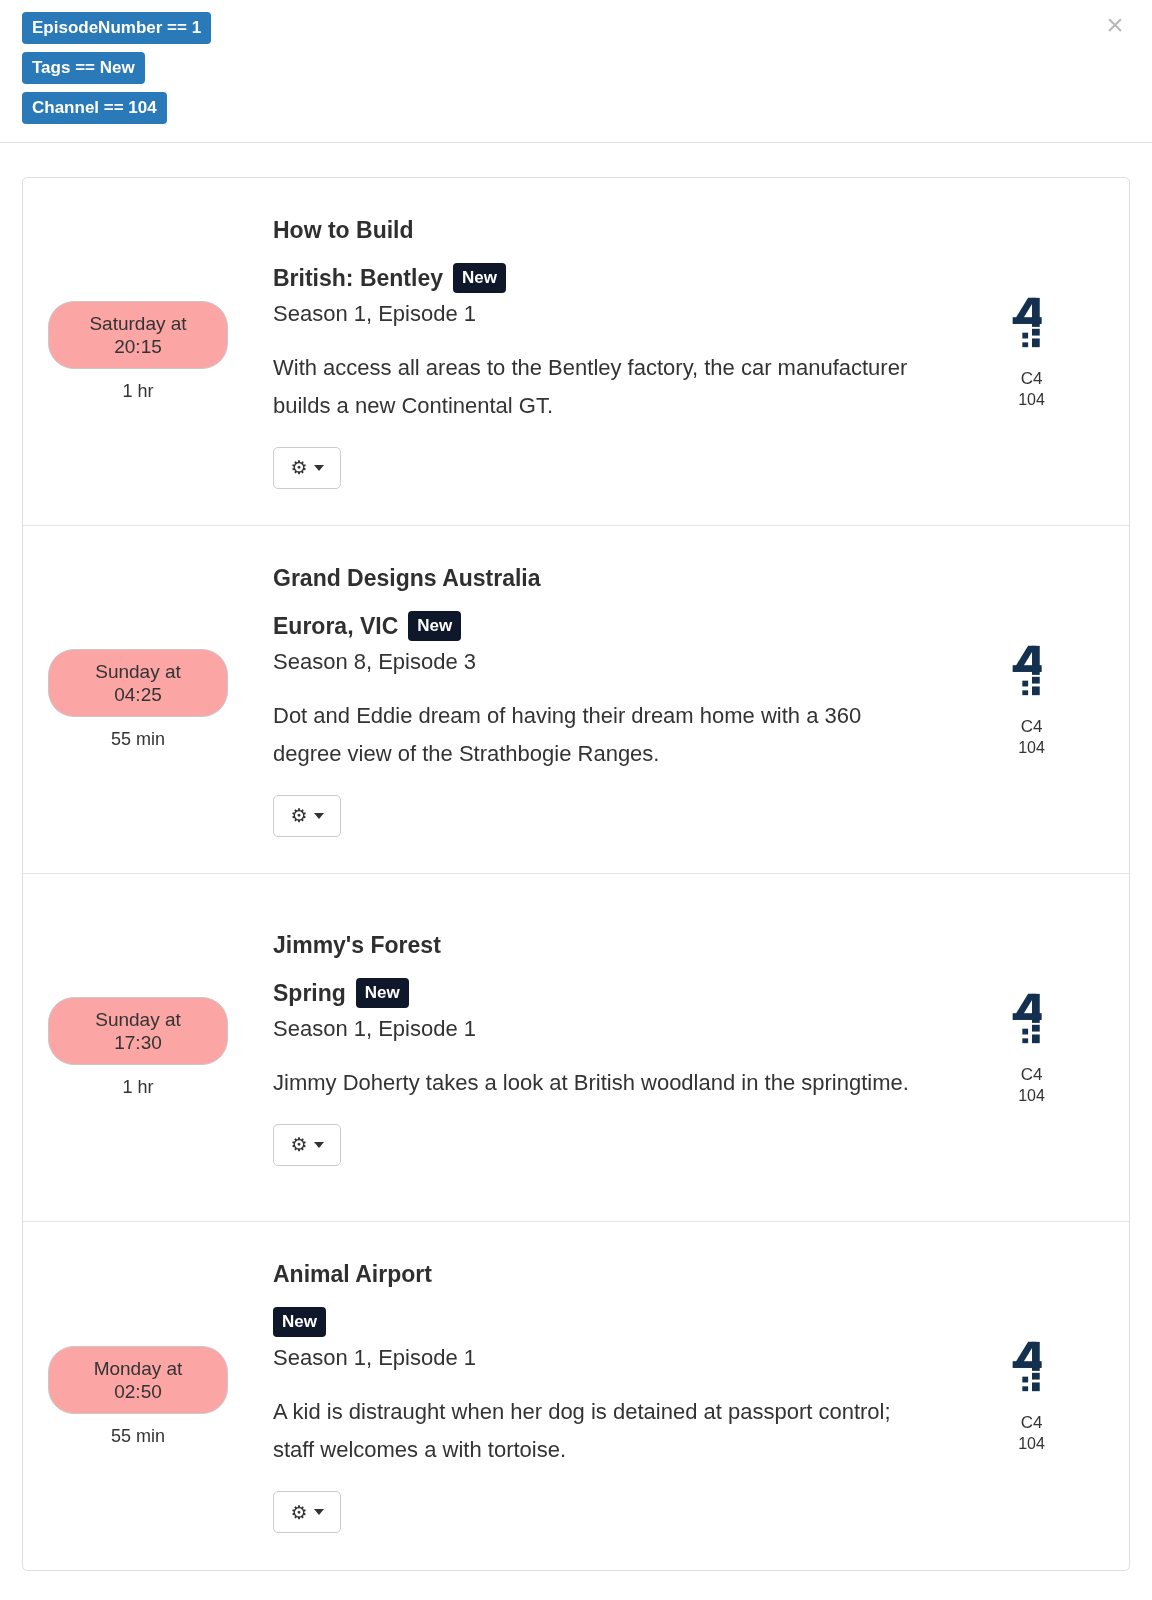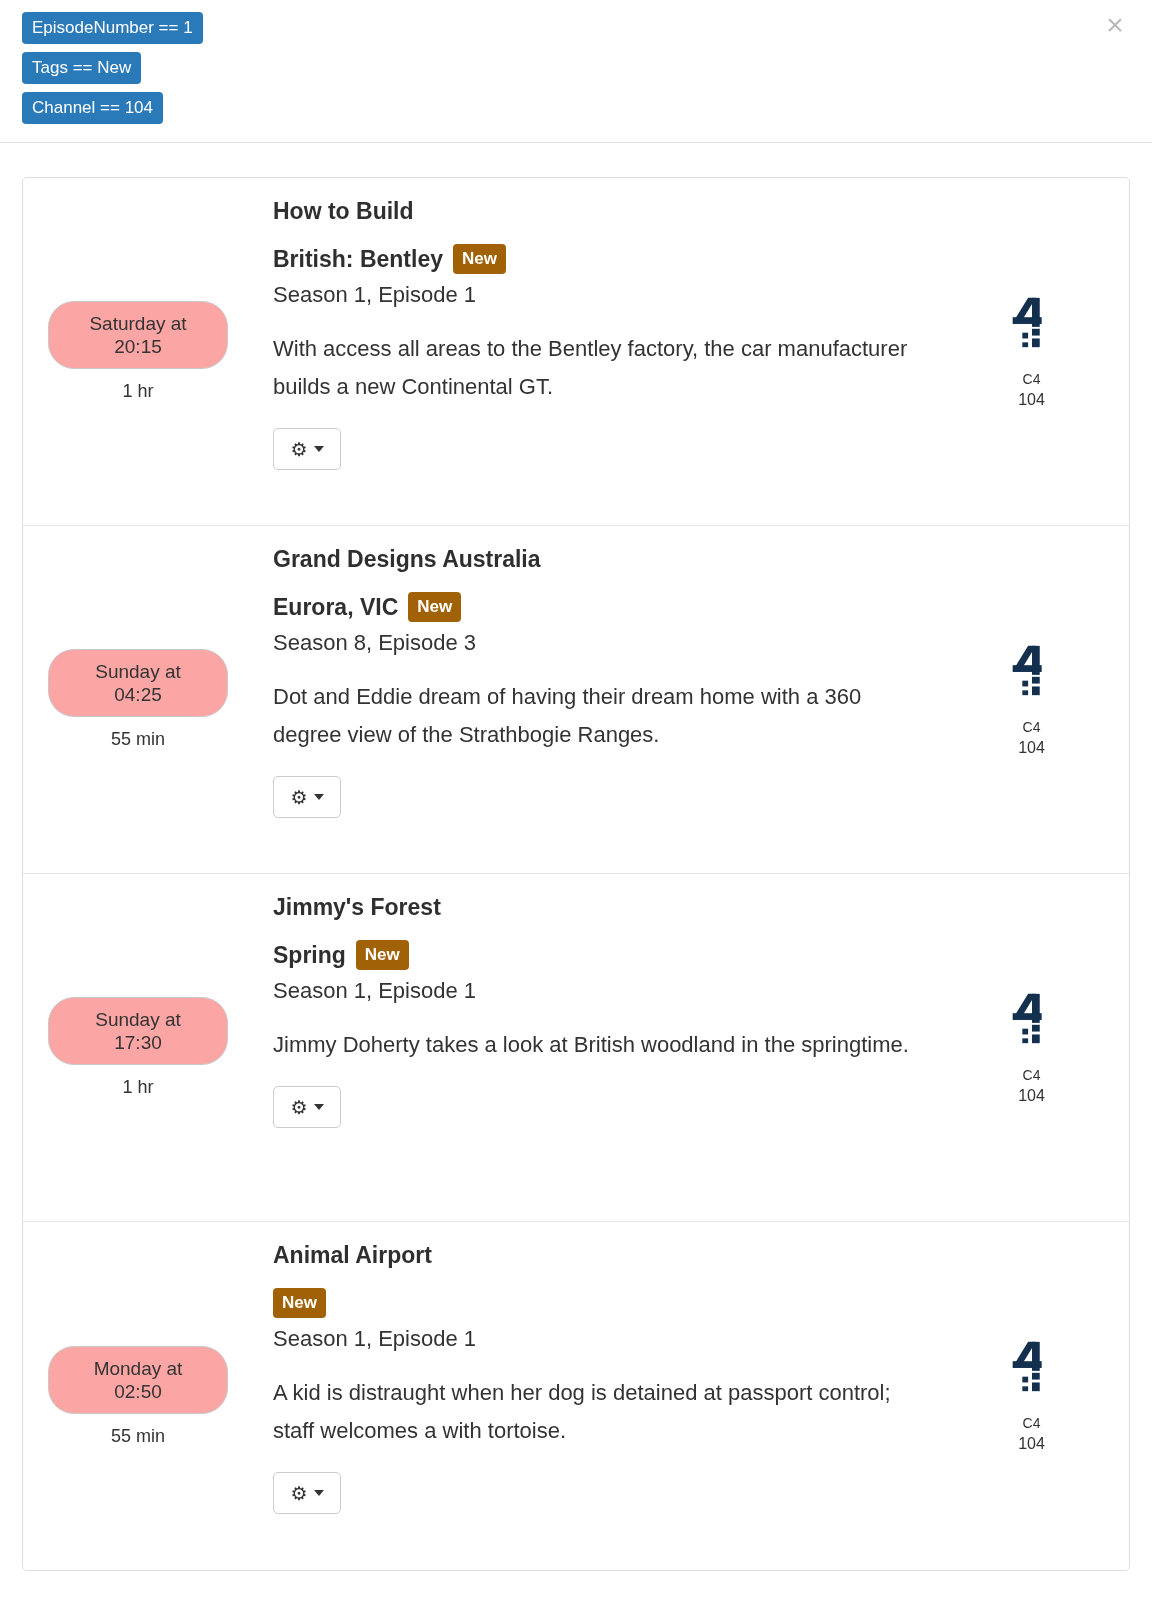--- a/index.html
+++ b/index.html
@@ -18,21 +18,21 @@
   
   .filter-bar {
     position: relative;
     padding: 12px 0 10px 22px;
     border-bottom: 1px solid #e2e2e2;
   }
   .chip {
     display: inline-block;
     background: #2a7ab9;
     color: #ffffff;
-    font-weight: normal;
+    font-weight: bold;
     font-size: 17px;
     line-height: 1;
     padding: 7px 10px 8px 10px;
     border-radius: 4px;
     margin-bottom: 8px;
     white-space: nowrap;
   }
   .chip-row { display: block; }
   .close-btn {
     position: absolute;
@@ -92,21 +92,21 @@
     font-size: 18px;
     color: #333;
     text-align: center;
   }
 
   .col-main {
     flex: 1 1 auto;
     padding: 0 20px 0 20px;
     display: flex;
     flex-direction: column;
-    justify-content: flex-start;
+    justify-content: center;
   }
   .prog-title {
     font-size: 23px;
     font-weight: bold;
     color: #2f2f2f;
     line-height: 30px;
     margin: 0 0 18px 0;
   }
   .sub-line {
     font-size: 23px;
@@ -114,21 +114,21 @@
     color: #2f2f2f;
     line-height: 30px;
     margin: 0 0 6px 0;
     display: flex;
     align-items: center;
     flex-wrap: wrap;
     gap: 10px;
   }
   .badge-new {
     display: inline-block;
-    background: #a16207;
+    background: #0f172a;
     color: #ffffff;
     font-size: 17px;
     font-weight: bold;
     line-height: 1;
     padding: 6px 9px 7px 9px;
     border-radius: 4px;
   }
   .season-line {
     font-size: 22px;
     color: #333333;
@@ -173,21 +173,21 @@
     justify-content: center;
     padding-right: 10px;
   }
   .chan-logo {
     width: 58px;
     height: 58px;
     display: block;
   }
   .chan-name {
     margin-top: 16px;
-    font-size: 14px;
+    font-size: 17px;
     color: #333;
     text-align: left;
     line-height: 22px;
   }
   .chan-num {
     font-size: 16px;
     color: #333;
     text-align: center;
     line-height: 20px;
   }

